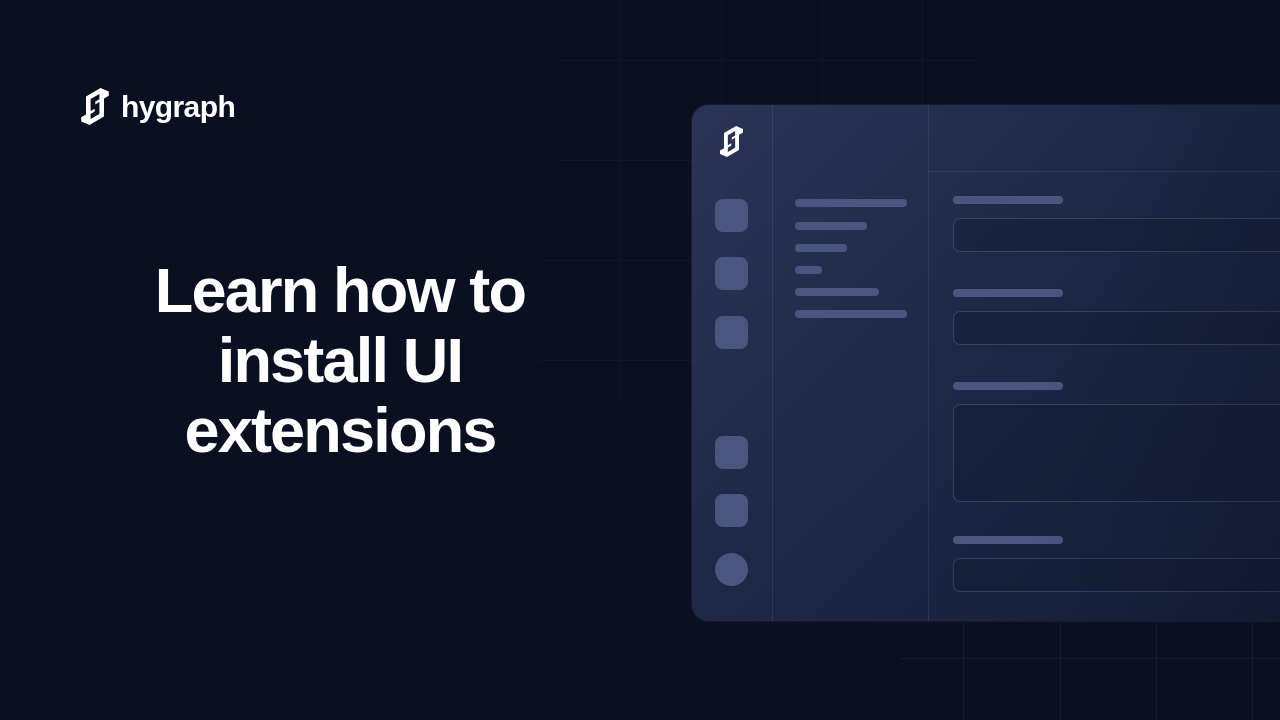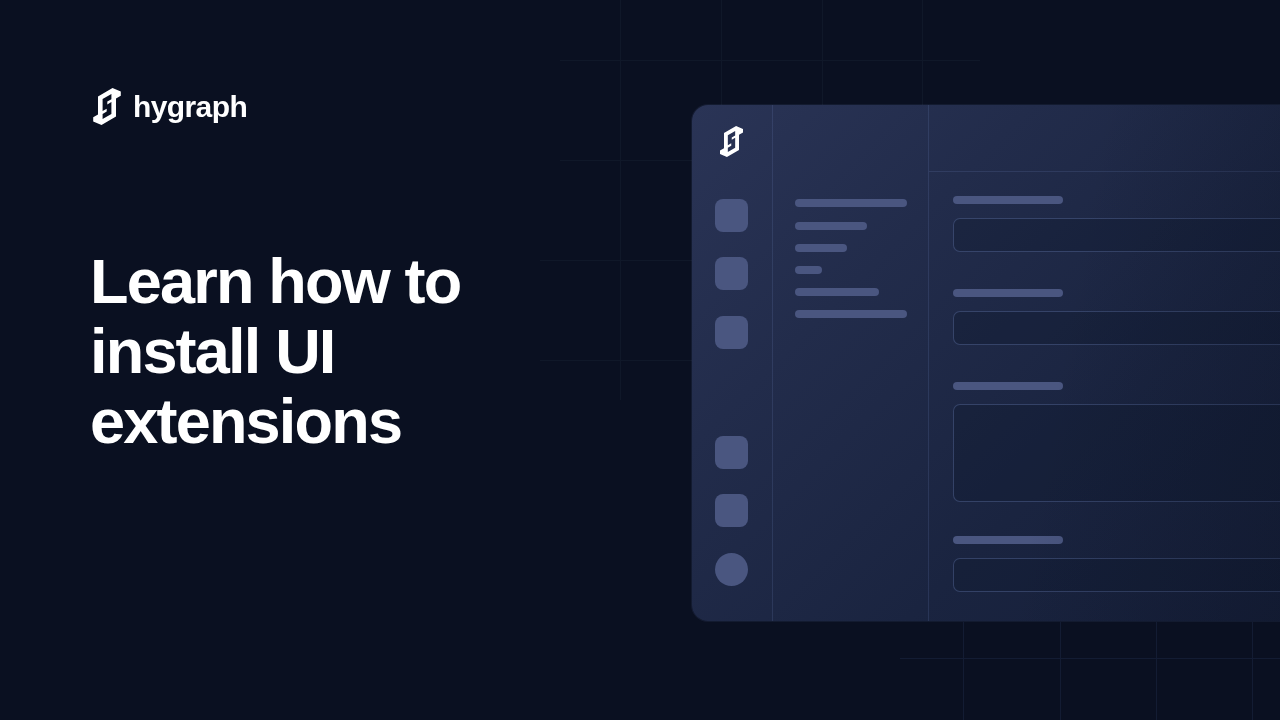--- a/index.html
+++ b/index.html
@@ -21,44 +21,45 @@
   
   .grid-layer { position:absolute; inset:0; pointer-events:none; }
   .gline { position:absolute; background:#18223d; }
   .gline.v { width:1px; }
   .gline.h { height:1px; }
   .gline.dim   { background:#131c33; }
   .gline.dimmer{ background:#101829; }
 
   
   .brand {
-    position:absolute; left:92px; top:88px;
+    position:absolute; left:80px; top:88px;
     display:flex; align-items:center; gap:11px;
   }
   .brand-mark { width:30px; height:37px; display:block; }
   .brand-word {
     color:#ffffff;
     font-size:30px;
     font-weight:700;
     letter-spacing:-0.6px;
     line-height:1;
     font-family:"Liberation Sans", sans-serif;
   }
 
   
   .headline {
-    position:absolute; left:90px; top:246px;
+    position:absolute; left:90px; top:255px;
     width:500px;
     color:#ffffff;
     font-size:63px;
     font-weight:700;
     line-height:70px;
     letter-spacing:-1.8px;
     font-family:"Liberation Sans", sans-serif;
     white-space:pre-line;
+    text-align:center;
   }
 
   
   .mockup {
     position:absolute;
     left:692px; top:105px;
     width:700px; height:516px;
     border-radius:16px;
     background:linear-gradient(135deg,#2a3456 0%,#222c4b 28%,#1a2440 60%,#141d36 100%);
     overflow:hidden;

